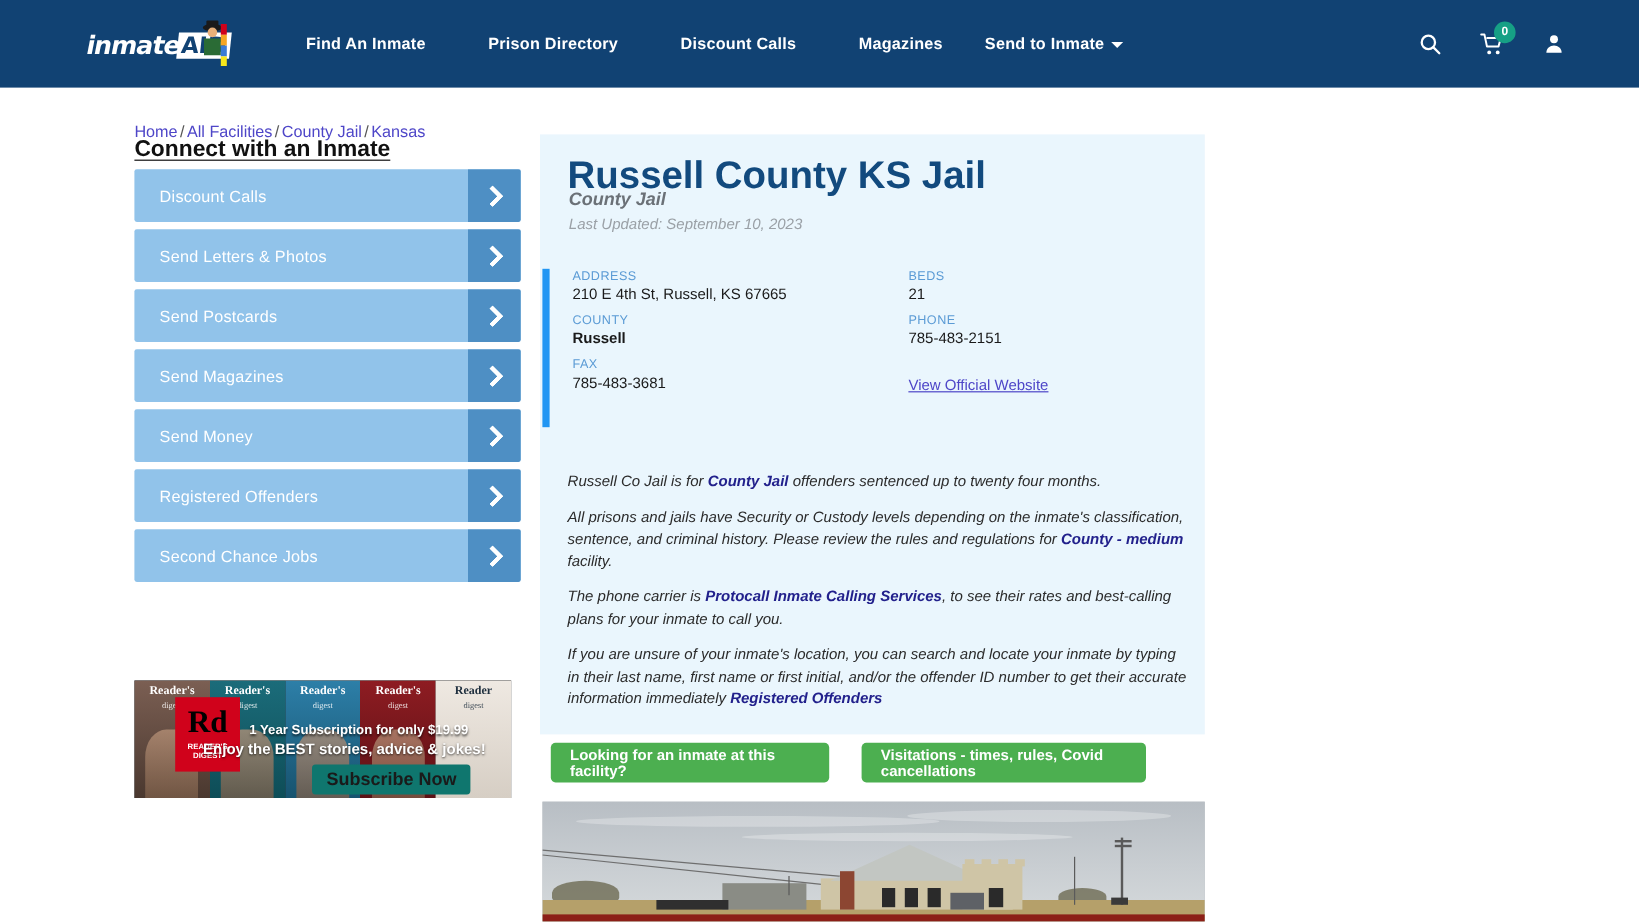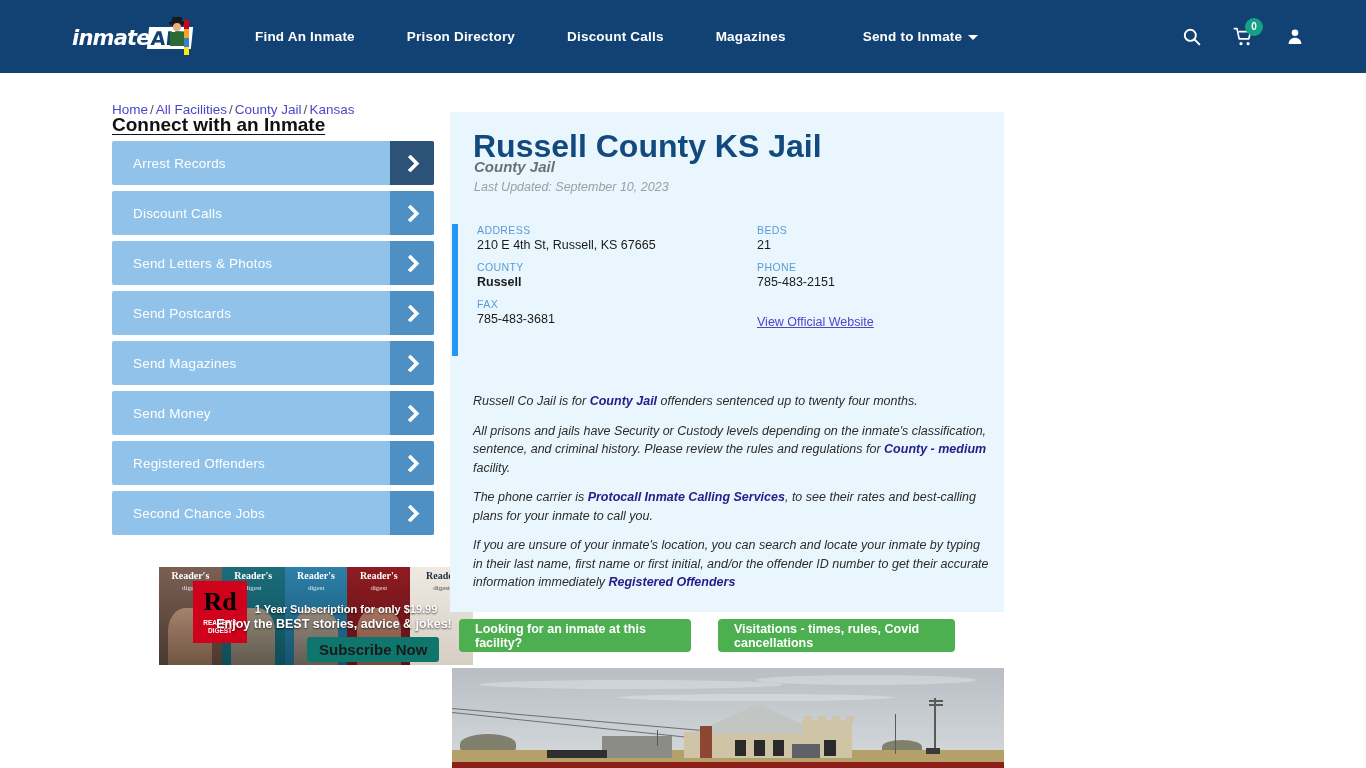--- a/index.html
+++ b/index.html
@@ -44,21 +44,21 @@
   }
   .nav-item {
     color: #ffffff; font-size: 13.5px; font-weight: bold;
     text-decoration: none; cursor: pointer;
     letter-spacing: 0.2px;
     white-space: nowrap;
   }
   .nav-gap-1 { margin-right: 52px; }
   .nav-gap-2 { margin-right: 52px; }
   .nav-gap-3 { margin-right: 52px; }
-  .nav-gap-4 { margin-right: 77px; }
+  .nav-gap-4 { margin-right: 35px; }
   .caret {
     display: inline-block; width: 0; height: 0; margin-left: 6px;
     border-left: 5px solid transparent; border-right: 5px solid transparent;
     border-top: 5px solid #ffffff; vertical-align: middle;
   }
 
   .header-icons {
     position: absolute; right: 62px; top: 0; height: 73px;
     display: flex; align-items: center; gap: 32px;
   }
@@ -108,21 +108,20 @@
     transform: rotate(45deg); margin-left: -4px;
     border-radius: 1px;
   }
 
   
   .ad {
     position: absolute; left: 112px; top: 567px;
     width: 314px; height: 98px;
     overflow: hidden; cursor: pointer;
     background: #2b2b2b;
-    margin-left: 47px;
   }
   .ad-covers { position: absolute; inset: 0; display: flex; }
   .ad-cover { flex: 1; position: relative; overflow: hidden; }
   .c1 { background: linear-gradient(#7b5f53, #4a382f); }
   .c2 { background: linear-gradient(#1b6c7a, #0e4d57); }
   .c3 { background: linear-gradient(#2d7fa8, #17536f); }
   .c4 { background: linear-gradient(#8e1c22, #5c1115); }
   .c5 { background: linear-gradient(#efe9e2, #d6cec4); }
   .ad-cover .ct {
     position: absolute; top: 4px; left: 3px; right: 3px;
@@ -329,26 +328,20 @@
   </div>
 </div>
 
 <div class="breadcrumb">
   <a>Home</a><span class="bc-sep">/</span><a>All Facilities</a><span class="bc-sep">/</span><a>County Jail</a><span class="bc-sep">/</span><a>Kansas</a>
 </div>
 
 <div class="side-title">Connect with an Inmate</div>
 
 <div class="side-btns">
-  <div class="side-btn hovered">
-    <span class="side-btn-label">Arrest Records</span>
-    <span class="side-btn-arrow">
-        <i class="chev"></i>
-      </span>
-  </div>
   <div class="side-btn">
     <span class="side-btn-label">Discount Calls</span>
     <span class="side-btn-arrow">
         <i class="chev"></i>
       </span>
   </div>
   <div class="side-btn">
     <span class="side-btn-label">Send Letters &amp; Photos</span>
     <span class="side-btn-arrow">
         <i class="chev"></i>

